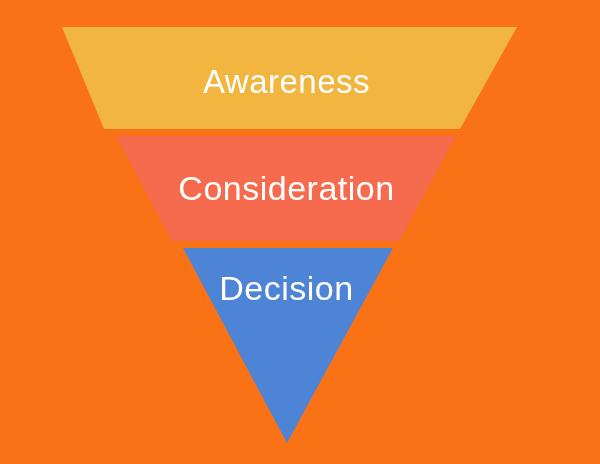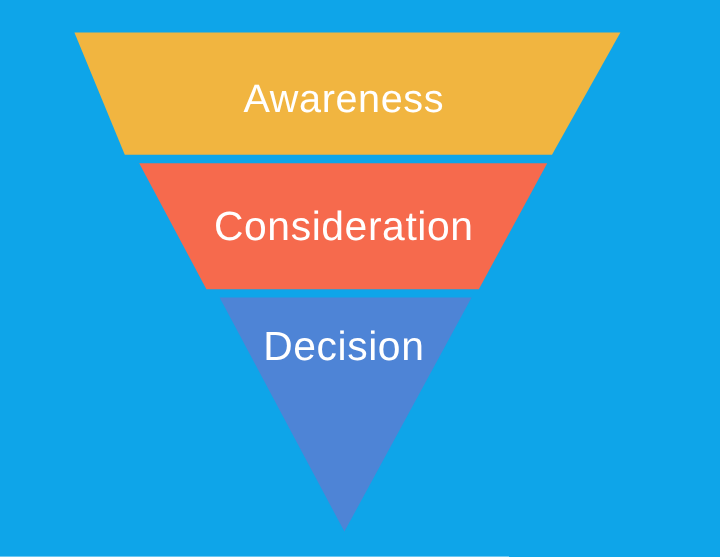--- a/index.html
+++ b/index.html
@@ -4,21 +4,21 @@
 <style>
   html, body {
     margin: 0;
     padding: 0;
     background: #ffffff;
   }
   .stage-canvas {
     width: 600px;
     height: 464px;
     position: relative;
-    background: #0ea5e9;
+    background: #f97316;
     overflow: hidden;
   }
   svg text {
     font-family: "Liberation Sans", "DejaVu Sans", sans-serif;
     font-weight: 400;
     letter-spacing: 0.5px;
   }
 </style>
 </head>
 <body>

